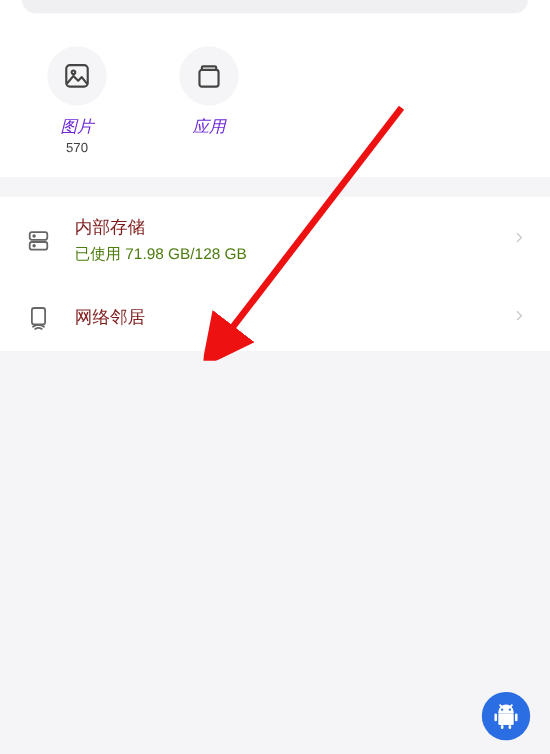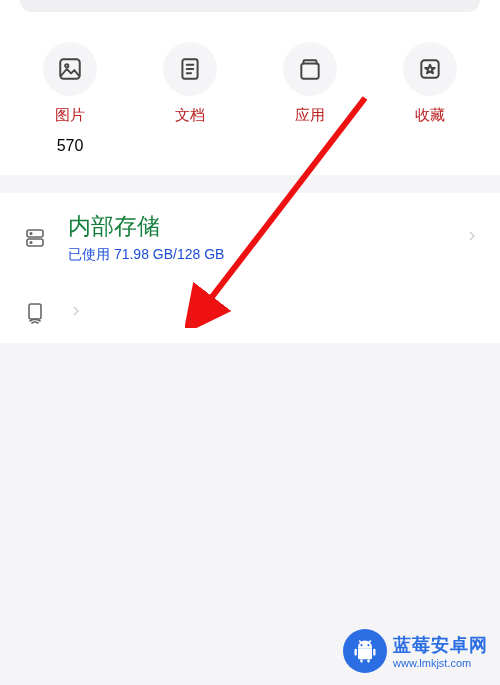--- a/index.html
+++ b/index.html
@@ -3,30 +3,30 @@
 <meta charset="utf-8">
 <style>
   *{margin:0;padding:0;box-sizing:border-box;font-family:-apple-system,"PingFang SC","Microsoft YaHei",sans-serif;}
   body{background:#f5f5f7;width:500px;height:685px;overflow:hidden;position:relative;}
   .top-section{background:#fff;padding-bottom:20px;}
   .search-bar{margin:0 20px 12px 20px;height:12px;background:#f0f0f2;border-radius:0 0 18px 18px;}
   .grid{display:grid;grid-template-columns:repeat(4,1fr);row-gap:14px;padding:18px 10px 0 10px;}
   .cat{display:flex;flex-direction:column;align-items:center;cursor:pointer;}
   .cat .circle{width:54px;height:54px;border-radius:50%;background:#f5f5f7;display:flex;align-items:center;justify-content:center;}
   .cat .circle svg{width:26px;height:26px;stroke:#444;fill:none;stroke-width:1.8;stroke-linecap:round;stroke-linejoin:round;}
-  .cat .lbl{margin-top:10px;font-size:15px;color:#b91c1c;}
-  .cat .cnt{margin-top:12px;font-size:16px;color:#000000;min-height:14px;}
+  .cat .lbl{margin-top:10px;font-size:15px;color:#6d28d9;font-style:italic;}
+  .cat .cnt{margin-top:2px;font-size:12px;color:#404040;min-height:14px;}
   .list{margin-top:18px;background:#fff;}
   .row{display:flex;align-items:center;padding:18px 20px;cursor:pointer;}
   .row+.row{border-top:1px solid rgba(0,0,0,0);}
   .row .icn{width:30px;margin-right:18px;display:flex;align-items:center;justify-content:center;}
   .row .icn svg{width:24px;height:24px;stroke:#666;fill:none;stroke-width:1.6;stroke-linecap:round;stroke-linejoin:round;}
   .row .txt{flex:1;}
-  .row .ttl{font-size:23px;color:#15803d;}
-  .row .sub{font-size:14px;color:#1d4ed8;margin-top:4px;}
+  .row .ttl{font-size:16px;color:#7f1d1d;}
+  .row .sub{font-size:14px;color:#4d7c0f;margin-top:4px;}
   .row .chev{color:#ccc;}
   .row .chev svg{width:16px;height:16px;stroke:#ccc;fill:none;stroke-width:2;}
   
   .arrow{position:absolute;left:185px;top:88px;pointer-events:none;}
   
   .wm{position:absolute;right:12px;bottom:12px;display:flex;align-items:center;}
   .wm .android{width:44px;height:44px;background:#2b6de3;border-radius:50%;display:flex;align-items:center;justify-content:center;margin-right:6px;}
   .wm .android svg{width:28px;height:28px;fill:#fff;}
   .wm .wt{display:flex;flex-direction:column;}
   .wm .wt .l1{font-size:18px;color:#2b6de3;font-weight:600;letter-spacing:1px;}
@@ -46,55 +46,33 @@
             <circle cx="9" cy="9" r="1.5"></circle>
             <path d="M4 18l5-6 4 4 3-3 4 5"></path>
           </svg>
       </div>
       <div class="lbl">图片</div>
       <div class="cnt">570</div>
     </div>
 
 
 
-    <div class="cat">
-      <div class="circle">
-        <svg viewBox="0 0 24 24">
-            <rect x="5" y="3" width="14" height="18" rx="2"></rect>
-            <line x1="9" y1="8" x2="15" y2="8"></line>
-            <line x1="9" y1="12" x2="15" y2="12"></line>
-            <line x1="9" y1="16" x2="13" y2="16"></line>
-          </svg>
-      </div>
-      <div class="lbl">文档</div>
-      <div class="cnt"></div>
-    </div>
 
 
     <div class="cat">
       <div class="circle">
         <svg viewBox="0 0 24 24">
             <path d="M6 7V5a1 1 0 011-1h10a1 1 0 011 1v2"></path>
             <rect x="4" y="7" width="16" height="14" rx="2"></rect>
           </svg>
       </div>
       <div class="lbl">应用</div>
       <div class="cnt"></div>
     </div>
 
-    <div class="cat">
-      <div class="circle">
-        <svg viewBox="0 0 24 24">
-            <rect x="4" y="4" width="16" height="16" rx="3"></rect>
-            <polygon points="12,8 13.2,11 16.4,11 13.8,13 14.8,16 12,14.2 9.2,16 10.2,13 7.6,11 10.8,11"></polygon>
-          </svg>
-      </div>
-      <div class="lbl">收藏</div>
-      <div class="cnt"></div>
-    </div>
 
 
   </div>
 </div>
 
 <div class="list">
 
   <div class="row">
     <div class="icn">
       <svg viewBox="0 0 24 24">
@@ -116,20 +94,23 @@
   </div>
 
   <div class="row">
     <div class="icn">
       <svg viewBox="0 0 24 24">
           <rect x="6" y="3" width="12" height="15" rx="2"></rect>
           <path d="M7 20c1.3-1 3-1.6 5-1.6s3.7.6 5 1.6"></path>
           <path d="M9 22c.9-.6 1.9-1 3-1s2.1.4 3 1"></path>
         </svg>
     </div>
+    <div class="txt">
+      <div class="ttl">网络邻居</div>
+    </div>
     <div class="chev">
       <svg viewBox="0 0 24 24">
           <polyline points="9 6 15 12 9 18"></polyline>
         </svg>
     </div>
   </div>
 
 </div>
 
 <svg class="arrow" width="200" height="240">
@@ -149,17 +130,13 @@
         <circle cx="15" cy="7" r="0.9" fill="#2b6de3"></circle>
         <line x1="7" y1="3" x2="9" y2="5" stroke="#fff" stroke-width="1.4"></line>
         <line x1="17" y1="3" x2="15" y2="5" stroke="#fff" stroke-width="1.4"></line>
         <rect x="6" y="10" width="12" height="9" rx="1"></rect>
         <rect x="3" y="10" width="2" height="6" rx="1"></rect>
         <rect x="19" y="10" width="2" height="6" rx="1"></rect>
         <rect x="8" y="19" width="2" height="3" rx="1"></rect>
         <rect x="14" y="19" width="2" height="3" rx="1"></rect>
       </svg>
   </div>
-  <div class="wt">
-    <div class="l1">蓝莓安卓网</div>
-    <div class="l2">www.lmkjst.com</div>
-  </div>
 </div>
 
 </body></html>

